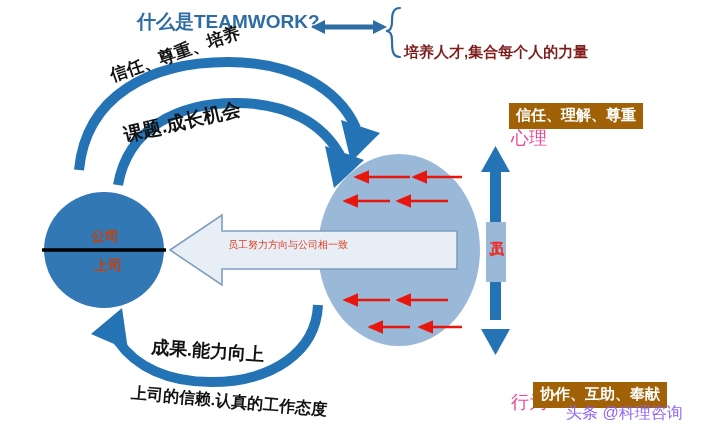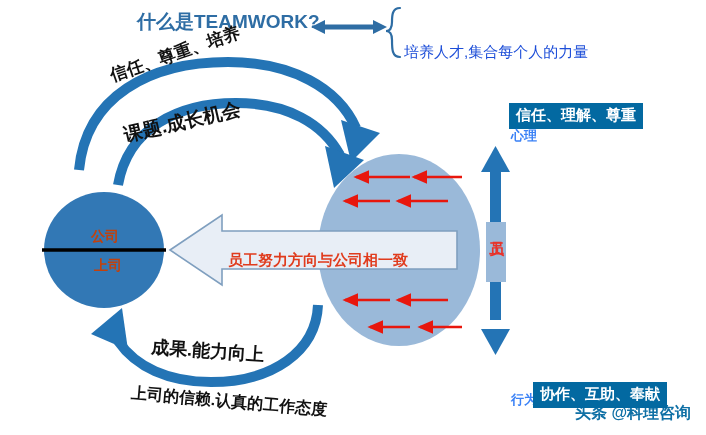--- a/index.html
+++ b/index.html
@@ -36,22 +36,22 @@
     font-size: 19px;
     font-weight: bold;
     color: #2e6da4;
     letter-spacing: 0px;
   }
   
   #brace-note {
     left: 404px;
     top: 44px;
     font-size: 15px;
-    font-weight: normal;
-    color: #1d4ed8;
+    font-weight: bold;
+    color: #7f1d1d;
   }
   
   .arc-label {
     font-weight: bold;
     color: #111111;
   }
   #arc-label-top {
     left: 108px;
     top: 68px;
     font-size: 17px;
@@ -85,64 +85,63 @@
     font-size: 14px;
     font-weight: bold;
     text-align: center;
     width: 56px;
   }
   #company-label { left: 77px; top: 229px; }
   #boss-label    { left: 80px; top: 258px; }
   
   #banner-text {
     left: 228px;
-    top: 252px;
-    font-size: 15px;
-    font-weight: bold;
+    top: 240px;
+    font-size: 10px;
+    font-weight: normal;
     color: #e03c1e;
   }
   
   #employee-label {
     left: 489px;
     top: 229px;
     font-size: 15px;
     font-weight: bold;
     color: #e8322a;
     writing-mode: vertical-rl;
     line-height: 1.05;
     letter-spacing: 1px;
   }
   
   .tag-box {
     position: absolute;
-    background: #0369a1;
+    background: #a16207;
     color: #ffffff;
     font-size: 15px;
     font-weight: bold;
     padding: 3px 7px 4px 7px;
     white-space: nowrap;
   }
   #tag-psych { left: 509px; top: 103px; }
   #tag-behav { left: 509px; top: 382px; margin-left: 24px; }
   .plain-label {
-    font-size: 13px;
-    font-weight: bold;
-    color: #3b82f6;
+    font-size: 18px;
+    font-weight: normal;
+    color: #ec4899;
   }
   #label-psych { left: 511px; top: 129px; }
   #label-behav { left: 511px; top: 347px; margin-top: 46px; }
   
   #watermark {
     left: 566px;
     top: 405px;
     font-size: 16px;
-    font-weight: bold;
-    color: #0369a1;
+    font-weight: normal;
+    color: #8b5cf6;
     opacity: 0.95;
-    margin-left: 9px;
   }
 </style>
 </head>
 <body>
 
 <div id="canvas">
 
   <svg id="svg-layer" viewBox="0 0 706 435">
     <defs>
       <marker id="redArrow" markerWidth="6" markerHeight="6" refX="5" refY="3" orient="auto">

